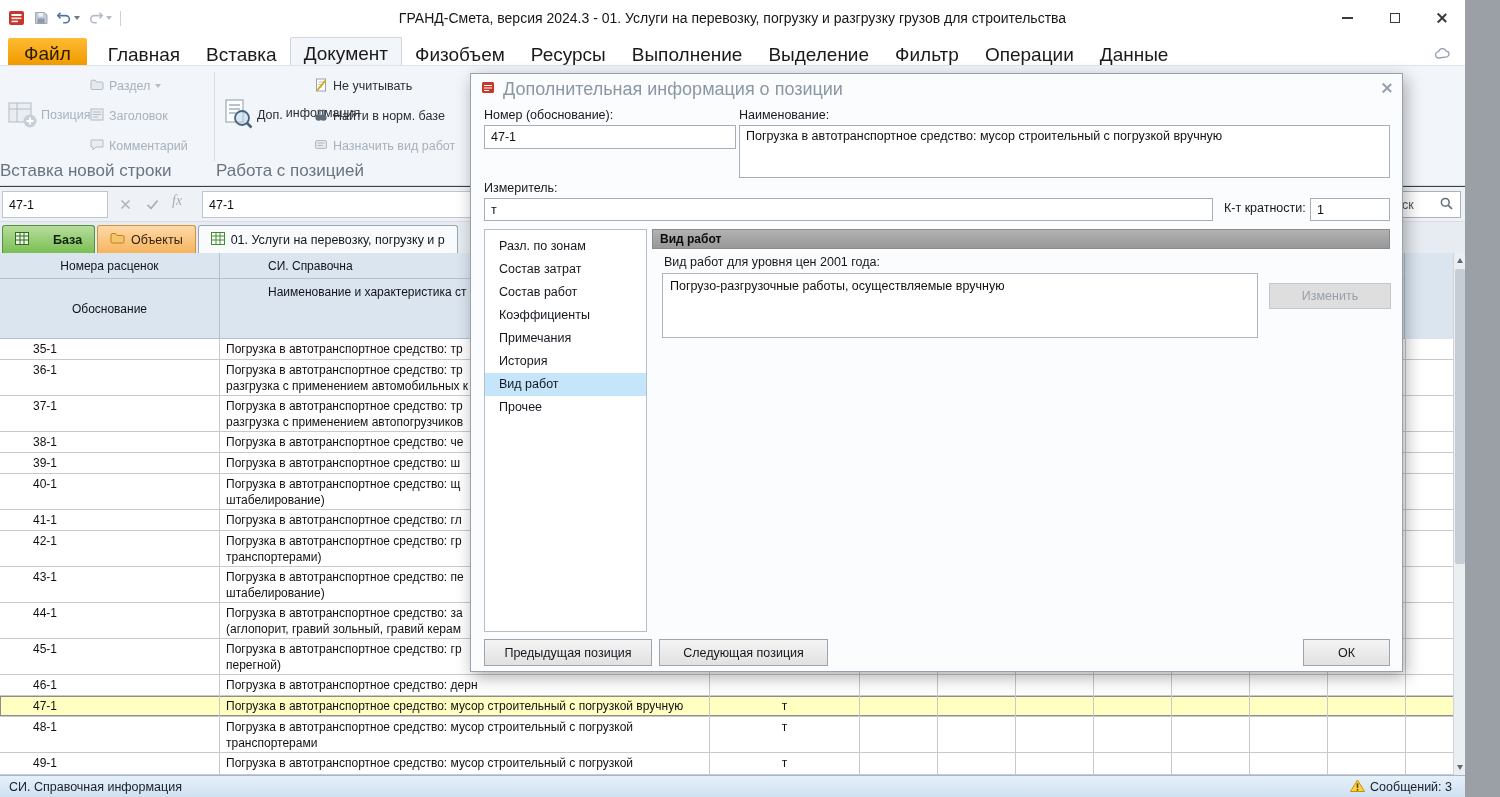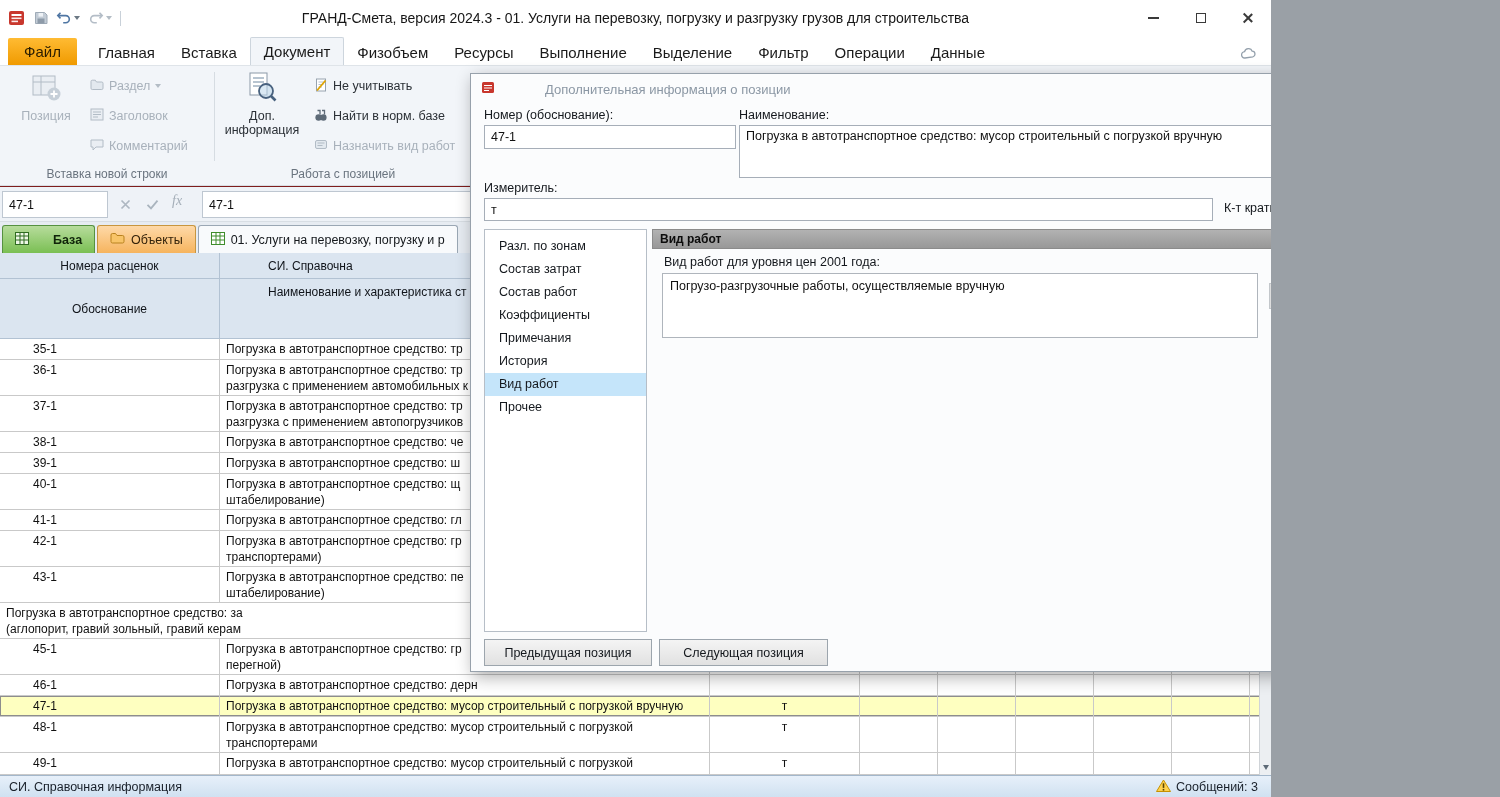--- a/index.html
+++ b/index.html
@@ -1,17 +1,17 @@
 <!DOCTYPE html>
 <html><head>
 <meta charset="utf-8">
 <style>
   * { margin:0; padding:0; box-sizing:border-box; }
   html,body { background:#9aa0a6; }
-  .screen { position:relative; width:1271px; height:797px; background:#7f1d1d;
+  .screen { position:relative; width:1465px; height:797px; background:#404040;
             font-family:"Liberation Sans",sans-serif; overflow:hidden; color:#111; }
 
   
   .titlebar { position:absolute; top:0; left:0; right:0; height:36px; background:#fff; }
   .qat { position:absolute; left:8px; top:0; height:36px; display:flex; align-items:center; gap:8px; }
   .qbtn { display:inline-flex; align-items:center; gap:2px; }
   .qsep { width:1px; height:15px; background:#c9d1d9; }
   .wtitle { position:absolute; left:0; right:0; top:0; height:36px; line-height:36px;
             text-align:center; font-size:14px; color:#161616; white-space:nowrap; pointer-events:none; }
   .winbtns { position:absolute; right:0; top:0; height:36px; display:flex; }
@@ -19,38 +19,38 @@
   .minbar { width:11px; height:1.5px; background:#3a3a3a; display:inline-block; }
   .maxbox { width:10px; height:10px; border:1.4px solid #3a3a3a; display:inline-block; }
   .xicon { position:relative; width:12px; height:12px; display:inline-block; }
   .xicon::before,.xicon::after { content:""; position:absolute; left:5.3px; top:0; width:1.5px; height:12px; background:#3a3a3a; }
   .xicon::before { transform:rotate(45deg); } .xicon::after { transform:rotate(-45deg); }
   .xicon.gray::before,.xicon.gray::after { background:#96a0aa; }
 
   
   .ribbon-tabs { position:absolute; top:36px; left:0; right:0; height:30px; background:#fff;
                  border-bottom:1px solid #dfe4e9; display:flex; align-items:flex-end; padding-left:8px; }
-  .rtab { height:26px; padding:5px 13px 0 13px; font-size:15px; color:#1a1a1a; white-space:nowrap;text-align:right; }
+  .rtab { height:26px; padding:5px 13px 0 13px; font-size:19px; color:#1a1a1a; white-space:nowrap;text-align:right; }
   .rtab.file { background:linear-gradient(#ffbb33,#f09a00); color:#2b1d00; border-radius:2px 2px 0 0;
                margin-right:8px; padding:5px 16px 0 16px; height:27px; }
   .rtab.active { background:#f2f5f9; border:1px solid #cdd5dd; border-bottom:none; height:28px;
                  border-radius:2px 2px 0 0; position:relative; z-index:2; }
   .ribbon-cloud { position:absolute; right:14px; top:9px; }
 
   
   .ribbon-body { position:absolute; top:66px; left:0; right:0; height:120px; background:#f2f5f9;
                  border-bottom:1px solid #d8dee4; }
-  .bigbtn { position:absolute; top:5px; width:80px; height:88px; display:flex; flex-direction:column;
+  .bigbtn { position:absolute; top:5px; width:80px; height:88px; display:flex; flex-direction:row;
             align-items:center; gap:3px; font-size:12.5px; text-align:center; border-radius:3px; }
   .bigbtn .blabel { line-height:15px; }
   .disabled { color:#a8b1bb; }
   .smallbtn { position:absolute; height:24px; display:flex; align-items:center; gap:5px;
               font-size:12.5px; color:#2b3036; padding:0 4px; white-space:nowrap; }
   .smallbtn.disabled { color:#a8b1bb; }
-  .rgroup-label { position:absolute; bottom:4px; font-size:12px; color:#6a747f; text-align:center; }
+  .rgroup-label { position:absolute; bottom:4px; font-size:17px; color:#6a747f; text-align:left; }
   .rsep { position:absolute; top:6px; bottom:24px; width:1px; background:#d6dce2; }
   .tri-down { width:0; height:0; border-left:3.5px solid transparent; border-right:3.5px solid transparent;
               border-top:4px solid #6c7884; display:inline-block; }
   .tri-down.dim { border-top-color:#b3bcc5; }
 
   
   .formula-bar { position:absolute; top:187px; left:0; right:0; height:35px; background:#eef2f7;
                  border-bottom:1px solid #d8dee4; }
   .fb-ref { position:absolute; left:2px; top:4px; width:106px; height:27px; background:#fff;
             border:1px solid #bec7d1; font:12.5px "Liberation Sans",sans-serif; padding:0 6px; color:#111; }
@@ -105,21 +105,21 @@
   .statusbar { position:absolute; left:0; right:0; bottom:0; height:22px;
                background:linear-gradient(#e7f0fa,#d0e1f1); border-top:1px solid #a3b7cb;
                display:flex; align-items:center; font-size:12.5px; color:#19202a; padding:0 9px; }
   .sb-right { margin-left:auto; display:flex; align-items:center; gap:5px; padding-right:4px; }
 
   
   .dialog { position:absolute; left:470px; top:73px; width:933px; height:599px; background:#fbfcfd;
             border:1px solid #97a1ab; box-shadow:3px 5px 16px rgba(0,0,0,.32); z-index:50; font-size:12.5px; }
   .dlg-title { position:absolute; top:0; left:0; right:0; height:30px; display:flex; align-items:center;
                gap:7px; padding:0 10px; }
-  .dlg-title-text { color:#8b97a4; font-size:13px;margin-left:42px; }
+  .dlg-title-text { color:#8b97a4; font-size:18px; }
   .dlg-close { position:absolute; right:9px; top:8px; }
   .dlg-label { position:absolute; color:#14181d; }
   .dlg-input { position:absolute; background:#fff; border:1px solid #a6aeb8;
                font:12.5px "Liberation Sans",sans-serif; padding:2px 6px; color:#111; }
   textarea.dlg-input { resize:none; overflow:hidden; line-height:16px; }
   .dlg-nav { position:absolute; left:13px; top:155px; width:163px; height:403px; background:#fff;
              border:1px solid #b6bec7; padding-top:5px; }
   .dlg-nav-item { height:23px; line-height:23px; padding-left:14px; color:#14181d; }
   .dlg-nav-item.sel { background:#c5e5fa; }
   .dlg-panel-hdr { position:absolute; left:181px; top:155px; width:738px; height:20px;
@@ -467,20 +467,21 @@
       <div class="gcell gc-n"></div>
         <div class="gcell gc-n"></div>
         <div class="gcell gc-n"></div>
         <div class="gcell gc-n"></div>
         <div class="gcell gc-n"></div>
         <div class="gcell gc-n"></div>
         <div class="gcell gc-n"></div>
         <div class="gcell gc-z"></div>
     </div>
     <div class="grow h2">
+      <div class="gcell gc-code">44-1</div>
       <div class="gcell gc-name">Погрузка в автотранспортное средство: за
 (аглопорит, гравий зольный, гравий керам</div>
       <div class="gcell gc-unit"></div>
       <div class="gcell gc-n"></div>
         <div class="gcell gc-n"></div>
         <div class="gcell gc-n"></div>
         <div class="gcell gc-n"></div>
         <div class="gcell gc-n"></div>
         <div class="gcell gc-n"></div>
         <div class="gcell gc-n"></div>

